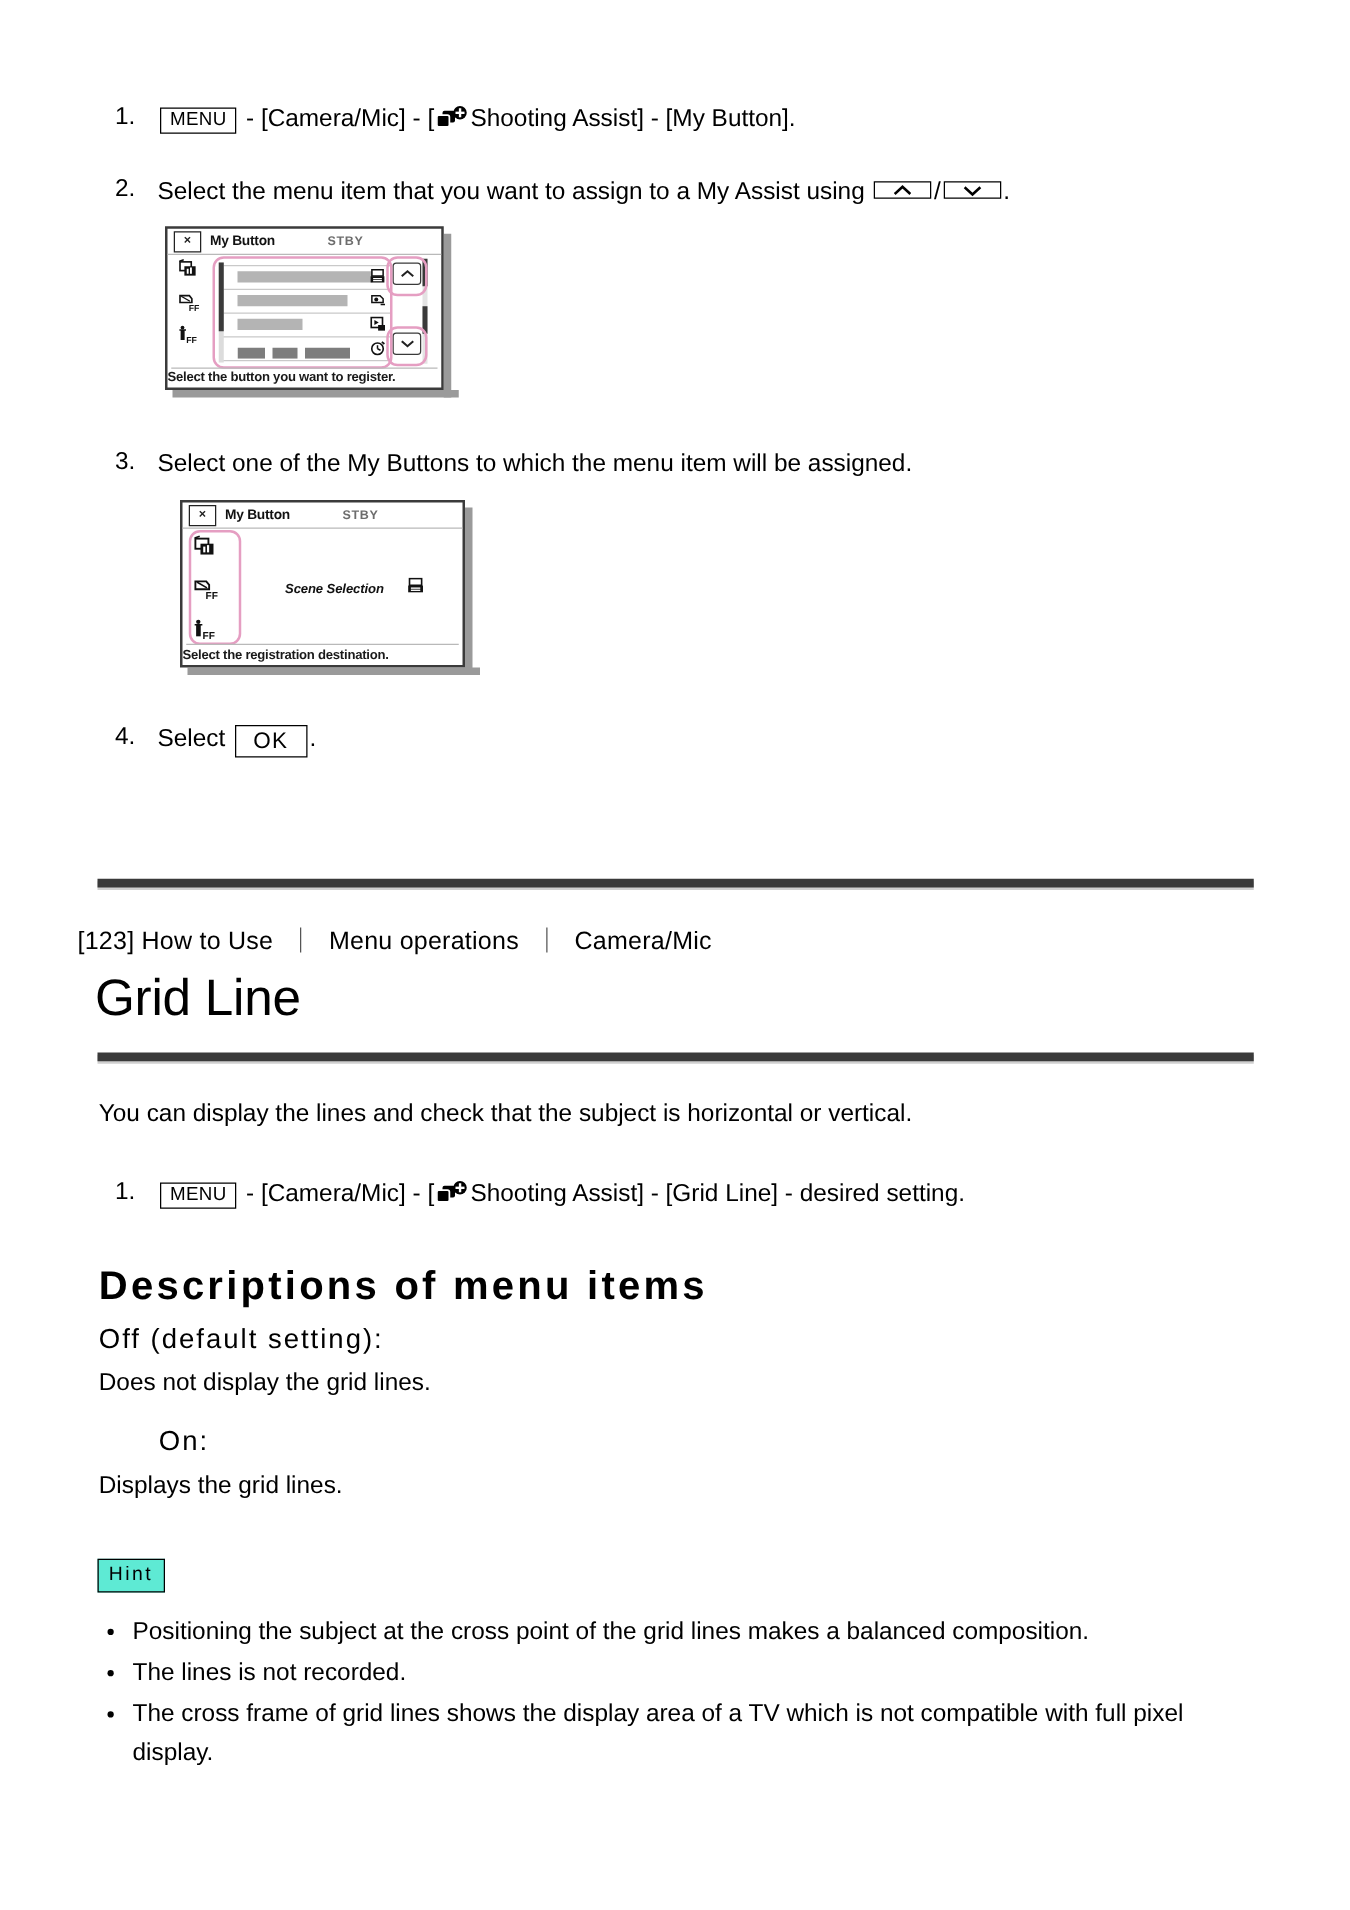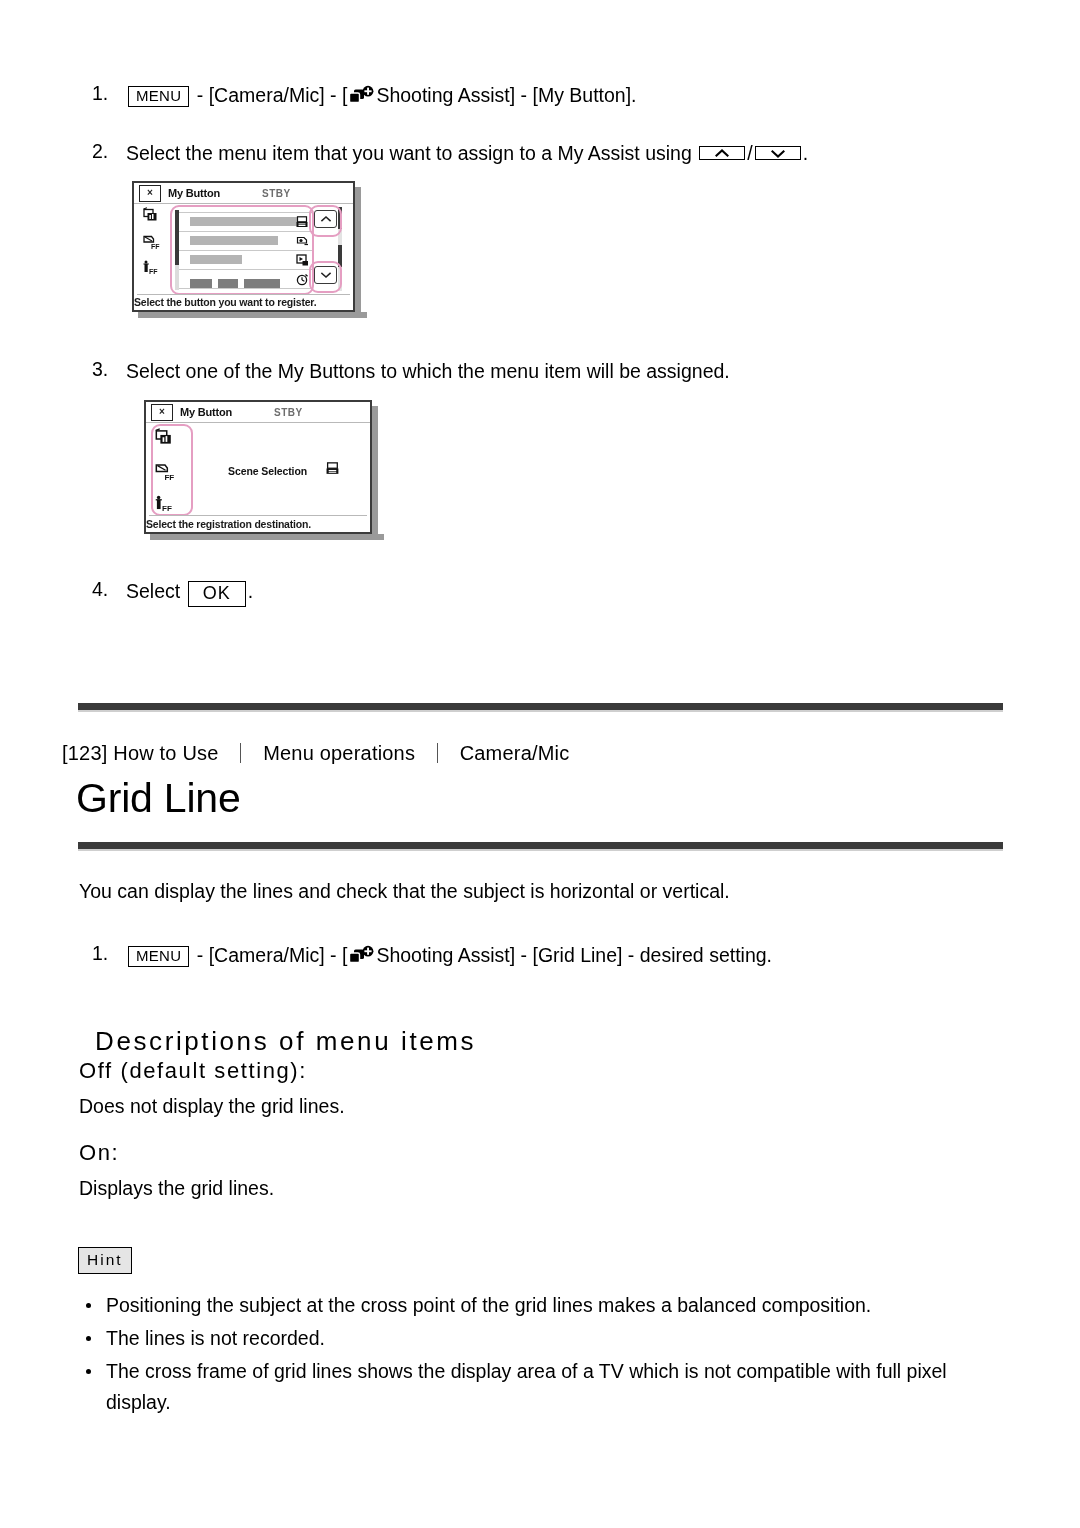--- a/index.html
+++ b/index.html
@@ -109,25 +109,25 @@
     font-weight: normal;
     letter-spacing: -0.2px;
     color: #000;
     margin: 0;
   }
 
   
   .h-desc {
     position: absolute;
     left: 79px;
-    font-size: 26px;
+    font-size: 32px;
     letter-spacing: 2.6px;
     color: #000;
-    font-weight: normal;
-    margin: 16px;
+    font-weight: bold;
+    margin: 0;
   }
   .h-sub {
     position: absolute;
     left: 79px;
     font-size: 22px;
     letter-spacing: 1.6px;
     color: #000;
     font-weight: normal;
     margin: 0;
   }
@@ -140,21 +140,21 @@
   }
 
   
   .hint-box {
     position: absolute;
     left: 78px;
     border: 1.6px solid #000;
     padding: 3px 8px 4px 8px;
     font-size: 15.5px;
     letter-spacing: 2px;
-    background: #e5e5e5;
+    background: #5eead4;
   }
   .bullets {
     position: absolute;
     left: 82px;
     width: 930px;
   }
   .bullet {
     position: relative;
     padding-left: 24px;
     font-size: 19.5px;
@@ -301,20 +301,21 @@
     position: absolute;
     width: 4px;
     background: #3a3a3a;
   }
   .item-text {
     position: absolute;
     font-size: 10.5px;
     font-weight: bold;
     color: #111;
     letter-spacing: -0.1px;
+    font-style: italic;
   }
 </style>
 </head>
 <body>
 
 <div class="page">
 
   <div class="step" style="left:92px; top:82px;">
     <span class="step-num">1.</span>
     <span class="step-body"><span class="keycap">MENU</span><span> - [Camera/Mic] - [</span><span class="sa-icon"><svg viewBox="0 0 26 21" width="26" height="21">
@@ -535,21 +536,21 @@
             <rect x="18.1" y="2.6" width="1.9" height="7.2" fill="#fff"></rect>
             <rect x="15.4" y="5.3" width="7.2" height="1.9" fill="#fff"></rect>
           </svg></span><span>Shooting Assist] - [Grid Line] - desired setting.</span></span>
   </div>
 
   <h2 class="h-desc" style="top:1010px;">Descriptions of menu items</h2>
 
   <h3 class="h-sub" style="top:1058px;">Off (default setting):</h3>
   <div class="para" style="top:1095px;">Does not display the grid lines.</div>
 
-  <h3 class="h-sub" style="top:1140px;">On:</h3>
+  <h3 class="h-sub" style="top:1140px;margin-left:48px;">On:</h3>
   <div class="para" style="top:1177px;">Displays the grid lines.</div>
 
   <div class="hint-box" style="top:1247px;">Hint</div>
 
   <div class="bullets" style="top:1290px;">
     <div class="bullet">Positioning the subject at the cross point of the grid lines makes a balanced composition.</div>
     <div class="bullet">The lines is not recorded.</div>
     <div class="bullet">The cross frame of grid lines shows the display area of a TV which is not compatible with full pixel display.</div>
   </div>
 

